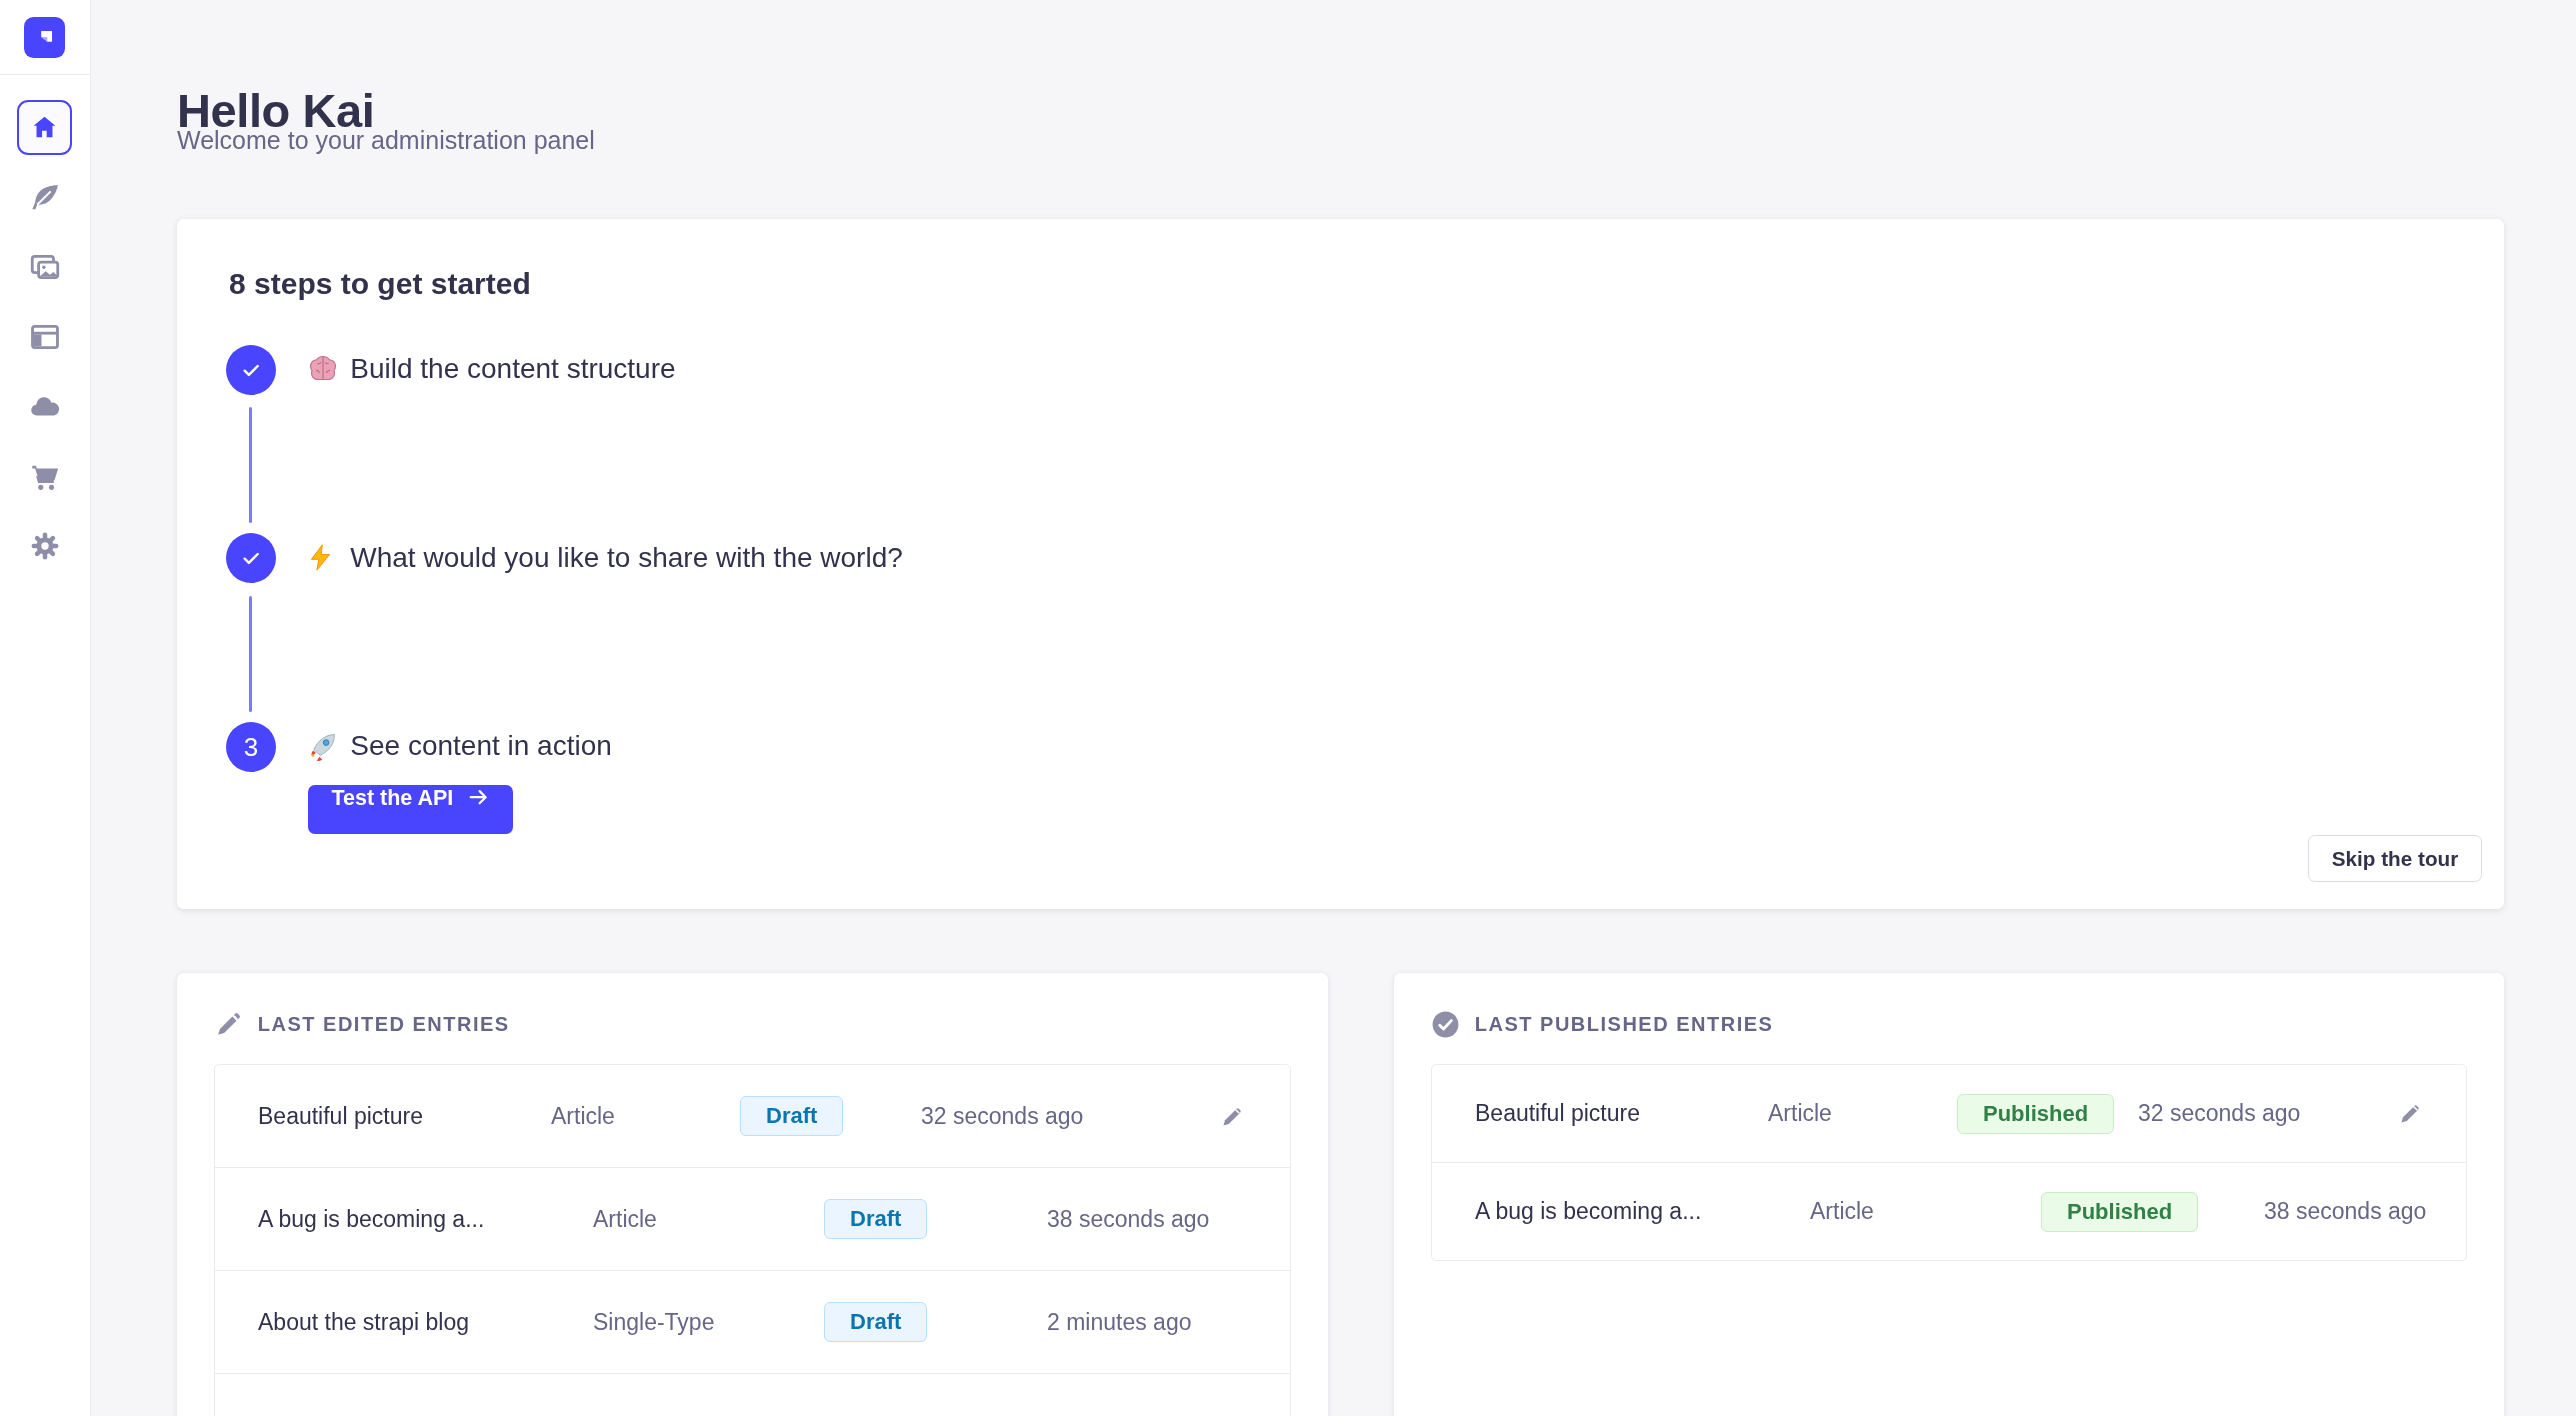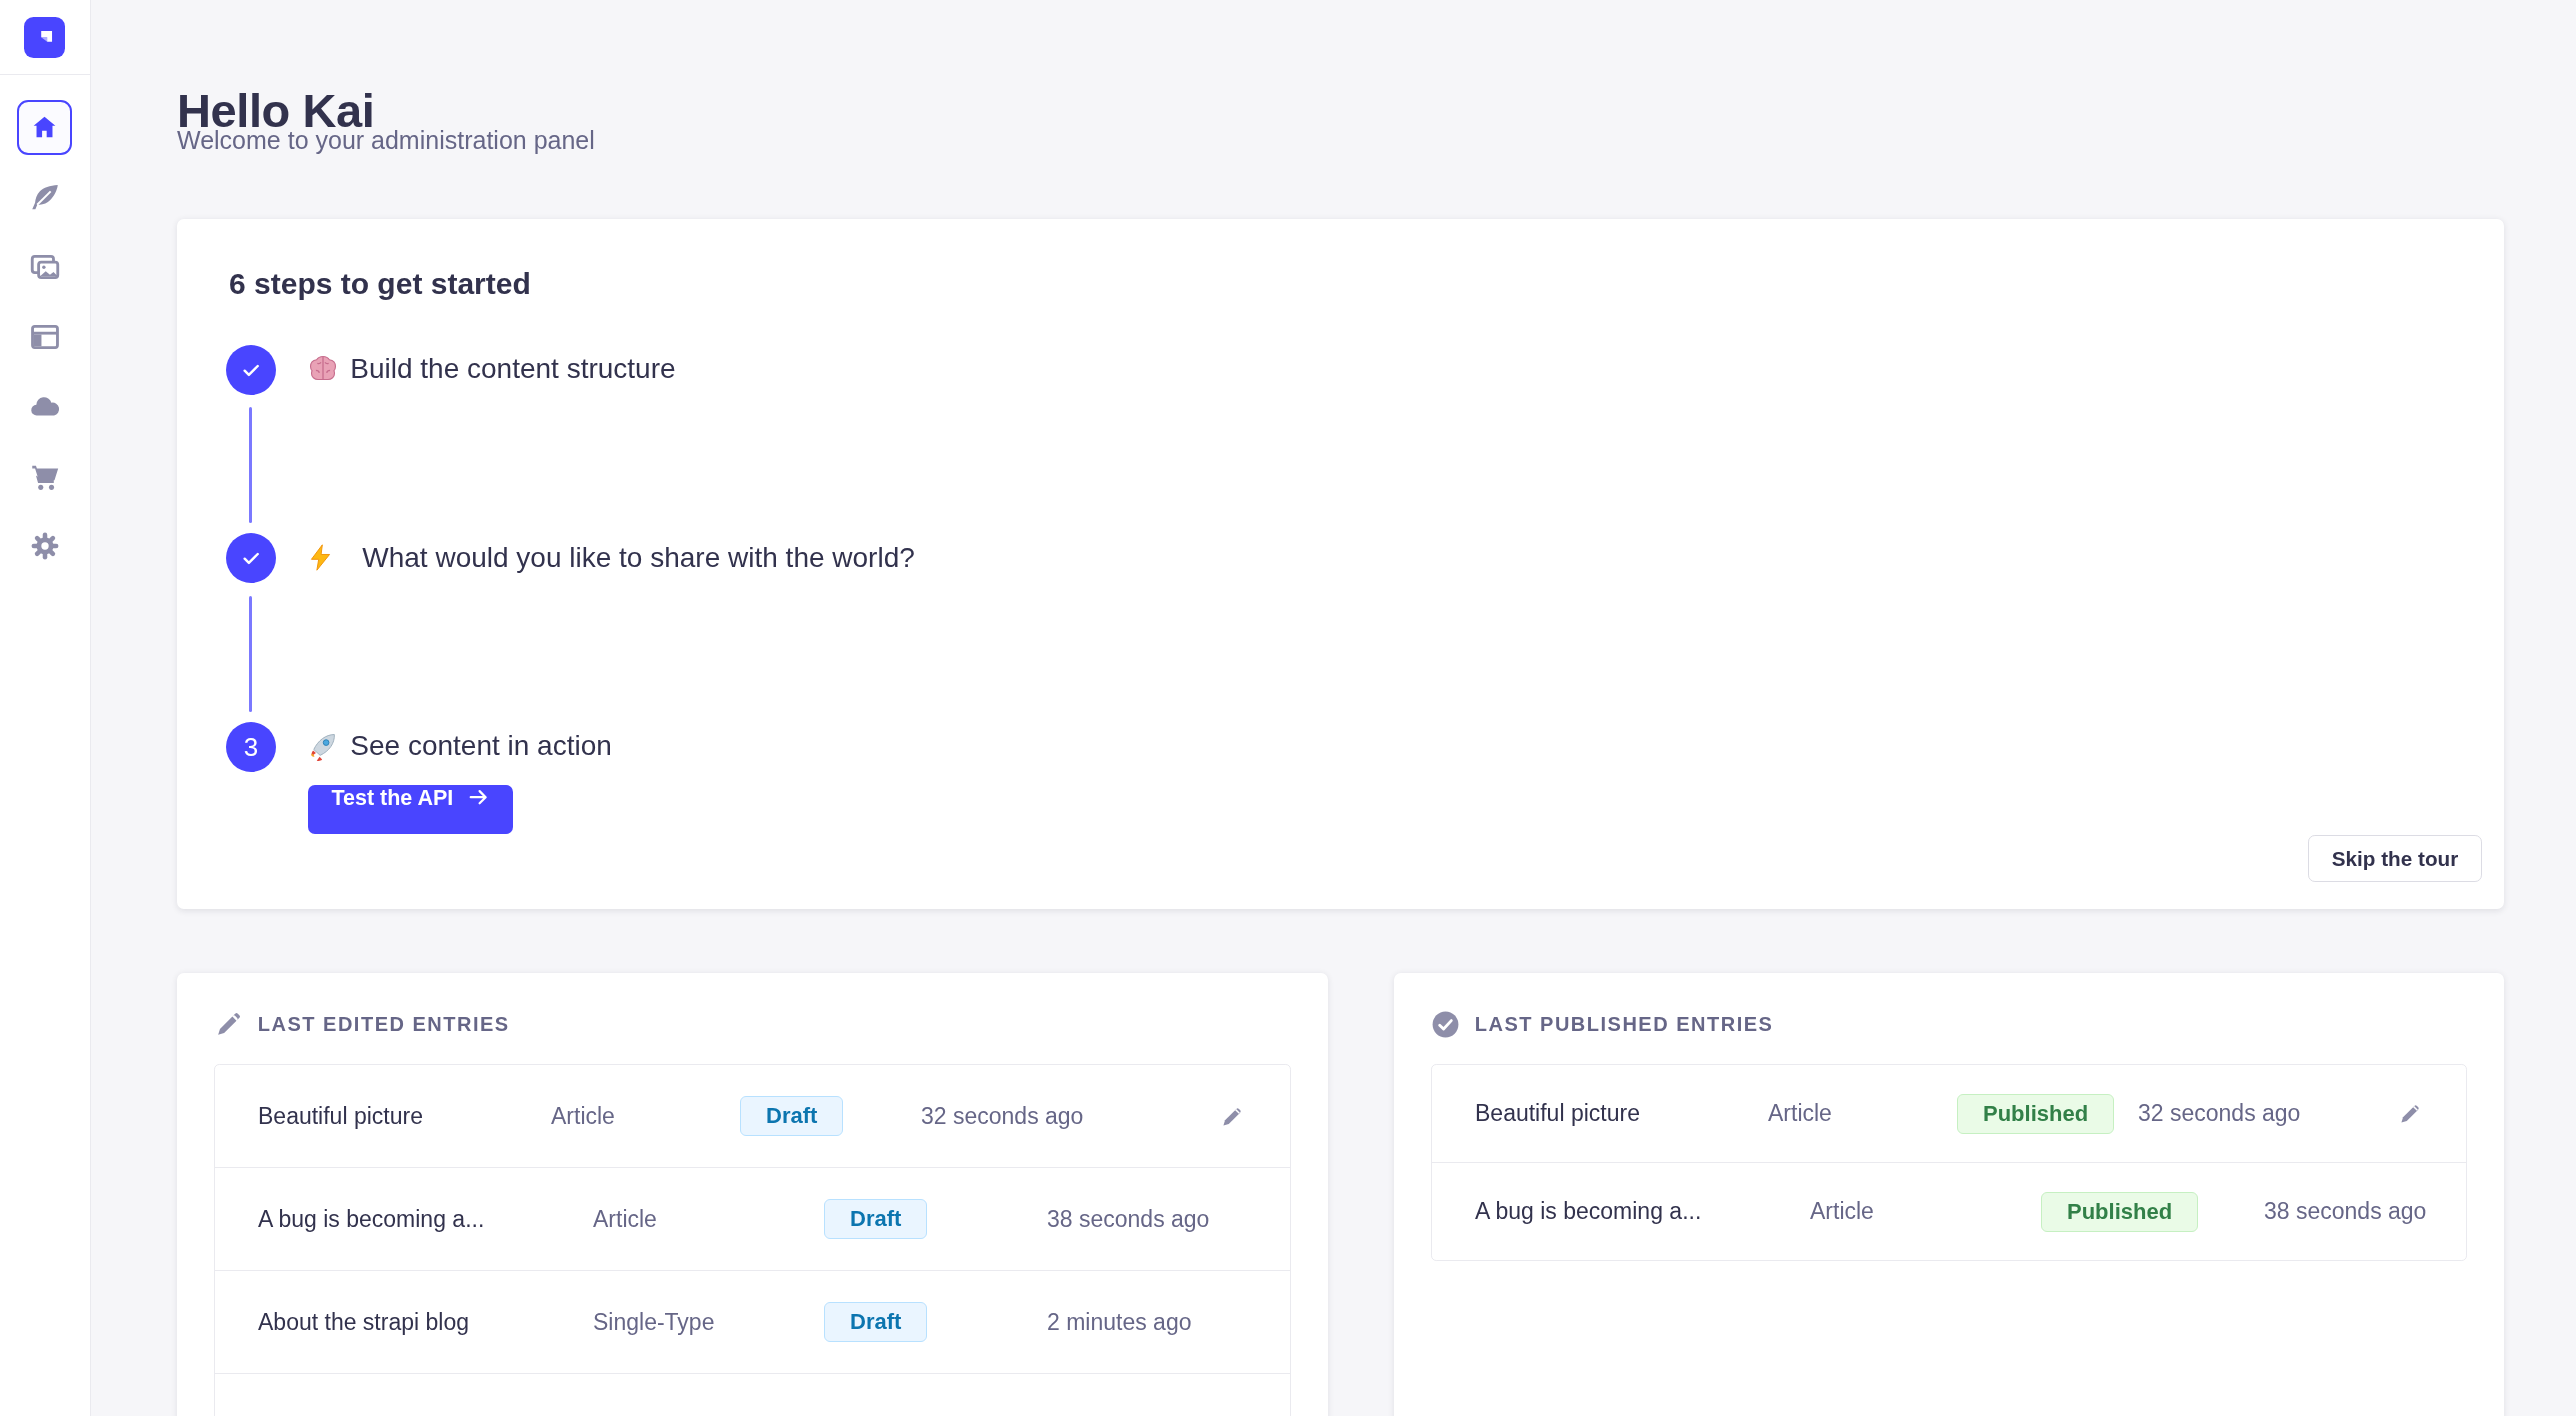--- a/index.html
+++ b/index.html
@@ -119,21 +119,21 @@
         </g>
         <circle cx="12" cy="12" r="2.6" fill="#ffffff"></circle>
       </svg>
     </div>
   </div>
 
   <h1 class="page-title">Hello Kai</h1>
   <div class="page-subtitle">Welcome to your administration panel</div>
 
   <div class="card steps-card">
-    <div class="steps-title">6 steps to get started</div>
+    <div class="steps-title">8 steps to get started</div>
 
     <div class="step-circle" style="top:126px;">
       <svg width="22.4" height="22.4" viewBox="0 0 24 24">
         <path d="M5 12.5l4.5 4.5L19 7.5" stroke="#ffffff" stroke-width="2.6" fill="none" stroke-linecap="round" stroke-linejoin="round"></path>
       </svg>
     </div>
     <div class="connector" style="top:188px;"></div>
     <div class="step-label" style="top:127px;">
       <span class="emoji">
         <svg width="34" height="34" viewBox="0 0 24 24">
@@ -143,21 +143,21 @@
       </span>
       <span>Build the content structure</span>
     </div>
 
     <div class="step-circle" style="top:314px;">
       <svg width="22.4" height="22.4" viewBox="0 0 24 24">
         <path d="M5 12.5l4.5 4.5L19 7.5" stroke="#ffffff" stroke-width="2.6" fill="none" stroke-linecap="round" stroke-linejoin="round"></path>
       </svg>
     </div>
     <div class="connector" style="top:377px;"></div>
-    <div class="step-label" style="top:316px;gap:12px;">
+    <div class="step-label" style="top:316px;">
       <span class="emoji">
         <svg width="29" height="33" viewBox="0 0 24 24">
           <polygon points="13.5,1.5 4.5,13.5 10.5,13.5 9,22.5 19.5,9.5 12.5,9.5" fill="#fdb813" stroke="#f2940a" stroke-width="0.8"></polygon>
         </svg>
       </span>
       <span>What would you like to share with the world?</span>
     </div>
 
     <div class="step-circle" style="top:503px;">
       <span>3</span>

